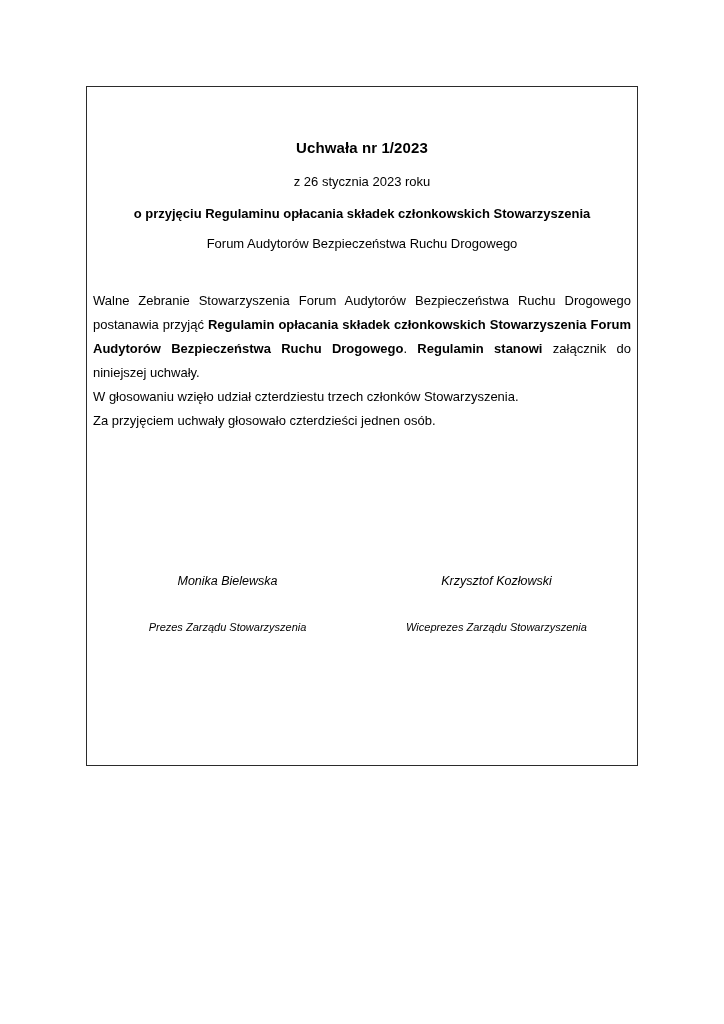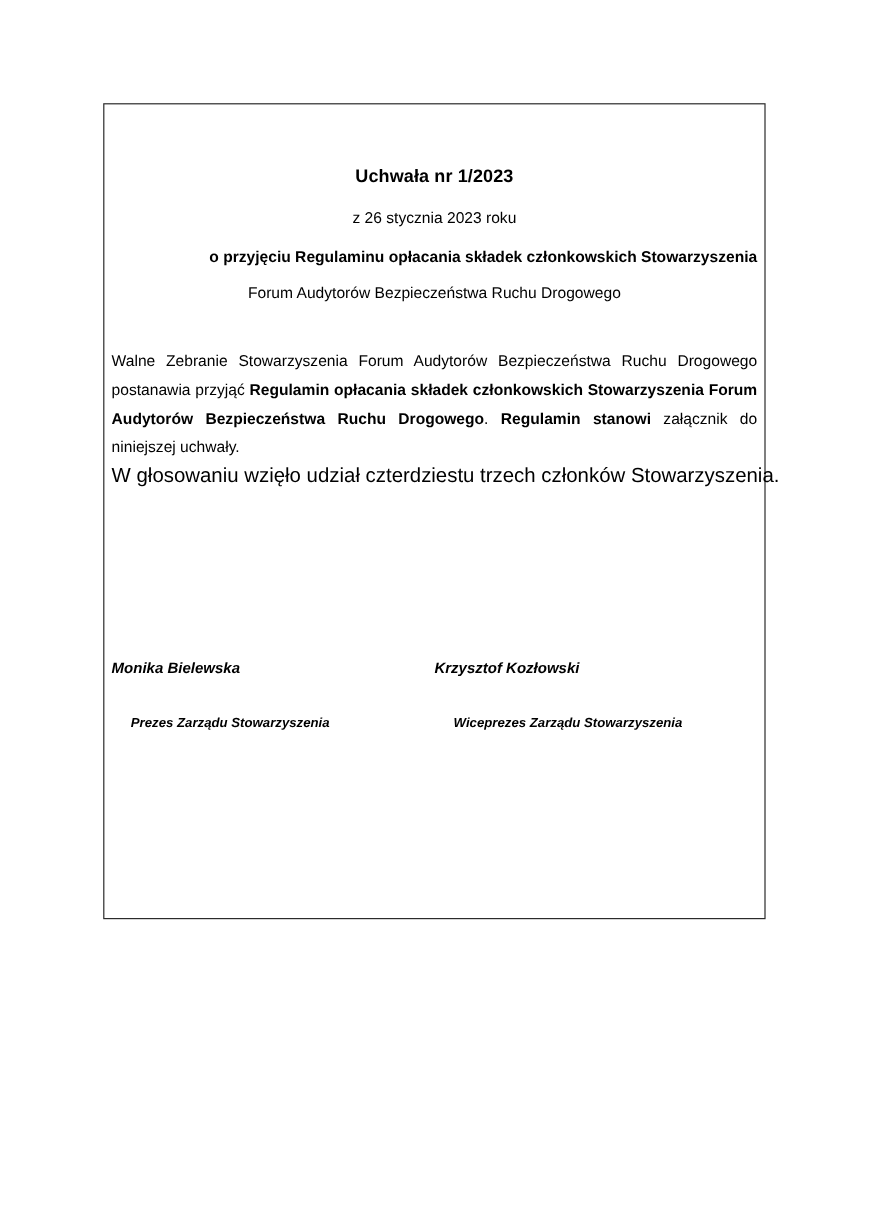--- a/index.html
+++ b/index.html
@@ -54,21 +54,20 @@
     line-height: 1;
     margin: 0;
     padding-top: 20px;
   }
   .doc-subtitle-1 {
     font-size: 13px;
     font-weight: bold;
     line-height: 1;
     margin: 0;
     padding-top: 19px;
-    text-align: right;
   }
   .doc-subtitle-2 {
     font-size: 13px;
     font-weight: normal;
     line-height: 1;
     margin: 0;
     padding-top: 17px;
   }
 
   
@@ -83,35 +82,35 @@
     margin: 0;
   }
   .para-justified b {
     font-weight: bold;
   }
 
   .statements {
     padding-top: 0px;
   }
   .statement-line {
-    font-size: 17px;
+    font-size: 13px;
     line-height: 24px;
     text-align: left;
     margin: 0;
     white-space: nowrap;
   }
 
   
   .signature-block {
     display: flex;
     padding-top: 142px;
   }
   .signature-col {
     flex: 1 1 50%;
-    font-weight: bold;
+    text-align: center;
   }
   .sig-name {
     font-size: 12.5px;
     font-style: italic;
     line-height: 1;
     margin: 0;
     white-space: nowrap;
   }
   .sig-role {
     font-size: 11px;
@@ -133,20 +132,21 @@
       <p class="doc-date">z 26 stycznia 2023 roku</p>
       <p class="doc-subtitle-1">o przyjęciu Regulaminu opłacania składek członkowskich Stowarzyszenia</p>
       <p class="doc-subtitle-2">Forum Audytorów Bezpieczeństwa Ruchu Drogowego</p>
     </div>
 
     <div class="body-block">
       <p class="para-justified"><span>Walne Zebranie Stowarzyszenia Forum Audytorów Bezpieczeństwa Ruchu Drogowego postanawia przyjąć </span><b>Regulamin opłacania składek członkowskich Stowarzyszenia Forum Audytorów Bezpieczeństwa Ruchu Drogowego</b><span>. </span><b>Regulamin stanowi</b><span> załącznik do niniejszej uchwały.</span></p>
 
       <div class="statements">
         <p class="statement-line">W głosowaniu wzięło udział czterdziestu trzech członków Stowarzyszenia.</p>
+        <p class="statement-line">Za przyjęciem uchwały głosowało czterdzieści jednen osób.</p>
       </div>
     </div>
 
     <div class="signature-block">
       <div class="signature-col">
         <p class="sig-name">Monika Bielewska</p>
         <p class="sig-role">Prezes Zarządu Stowarzyszenia</p>
       </div>
       <div class="signature-col">
         <p class="sig-name">Krzysztof Kozłowski</p>

